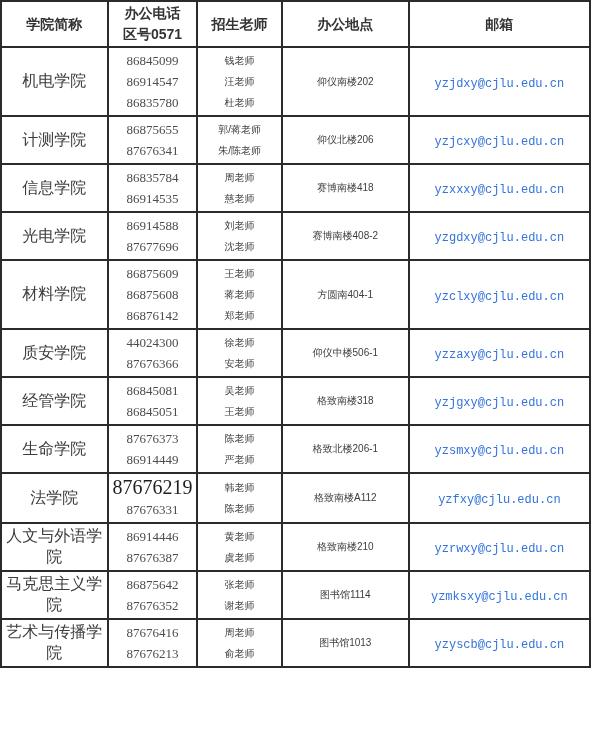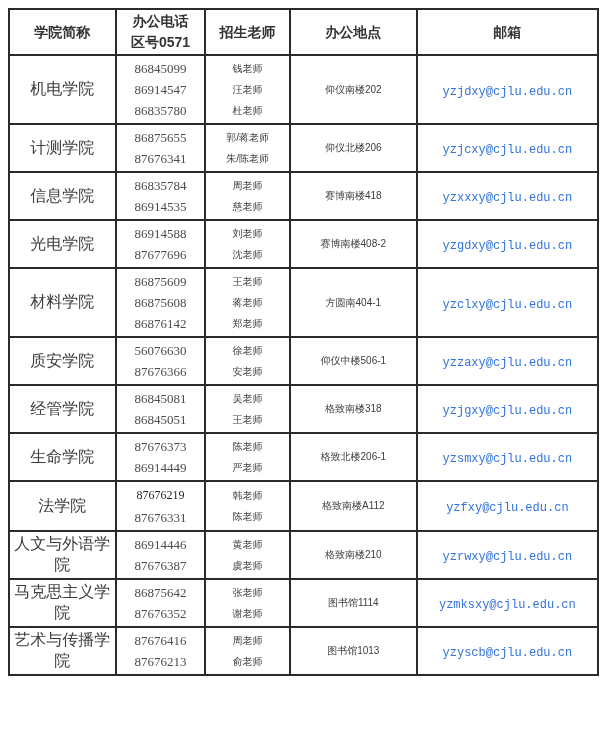--- a/index.html
+++ b/index.html
@@ -5,21 +5,20 @@
   html, body {
     margin: 0;
     padding: 0;
     background: #ffffff;
   }
   .page {
     width: 607px;
     height: 736px;
     background: #ffffff;
     box-sizing: border-box;
-    padding: 8px;
     font-family: "Liberation Sans", sans-serif;
   }
   table.contact-table {
     border-collapse: collapse;
     table-layout: fixed;
     width: 591px;
   }
   .contact-table th,
   .contact-table td {
     border: 2px solid #2b2b2b;
@@ -47,21 +46,21 @@
     color: #3d3d3d;
     margin-left: 24px;
   }
   .phone-line {
     font-family: "Liberation Serif", serif;
     font-size: 13px;
     color: #4c4c4c;
     line-height: 21px;
   }
   .phone-large {
-    font-size: 12px;
+    font-size: 20px;
     color: #1f1f1f;
     line-height: 23px;
   }
   .teacher-line {
     font-size: 10px;
     color: #3d3d3d;
     line-height: 21px;
   }
   td.c-location {
     font-size: 10px;
@@ -177,21 +176,21 @@
             <div class="teacher-line">郑老师</div>
           </td>
     <td class="c-location">方圆南404-1</td>
     <td class="c-email">
       <a>yzclxy@cjlu.edu.cn</a>
     </td>
   </tr>
         <tr>
     <td class="c-college">质安学院</td>
     <td class="c-phone">
-            <div class="phone-line">56076630</div>
+            <div class="phone-line">44024300</div>
             <div class="phone-line">87676366</div>
           </td>
     <td class="c-teacher">
             <div class="teacher-line">徐老师</div>
             <div class="teacher-line">安老师</div>
           </td>
     <td class="c-location">仰仪中楼506-1</td>
     <td class="c-email">
       <a>yzzaxy@cjlu.edu.cn</a>
     </td>

